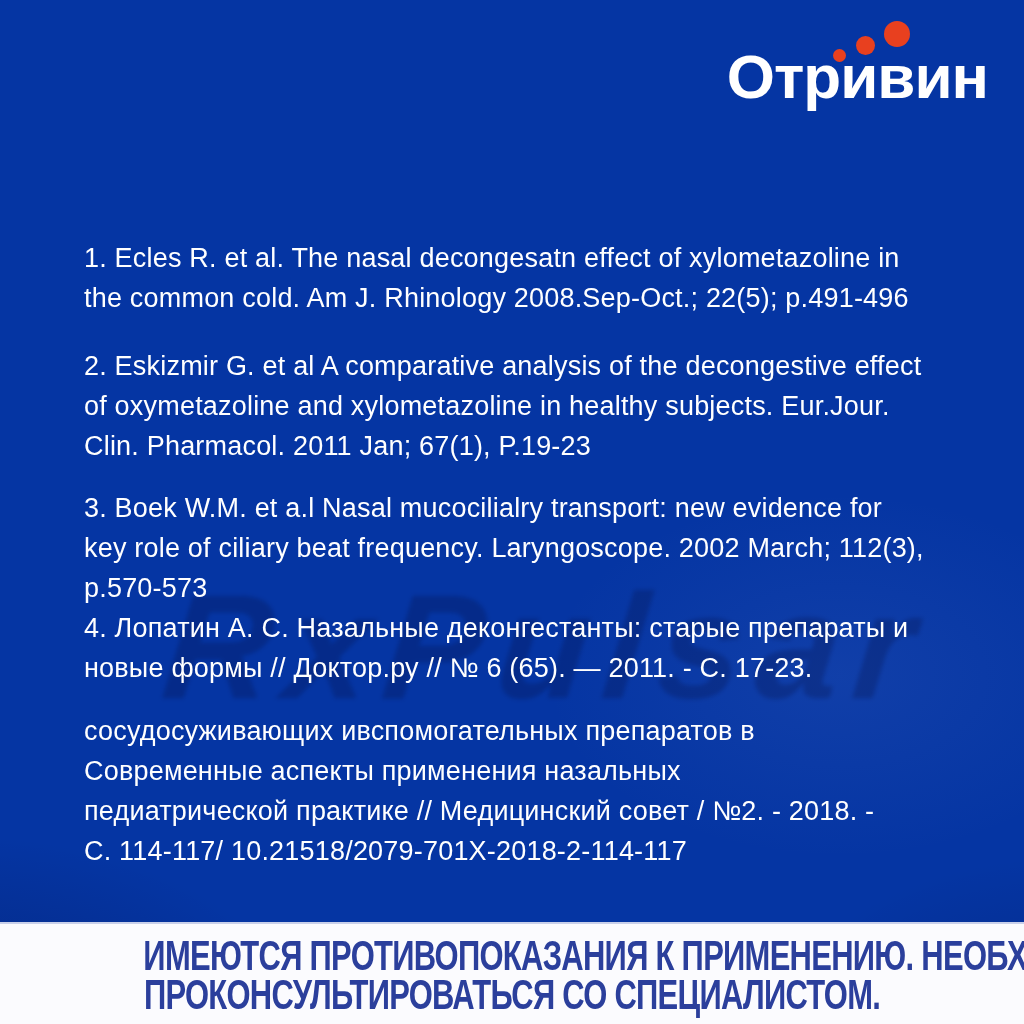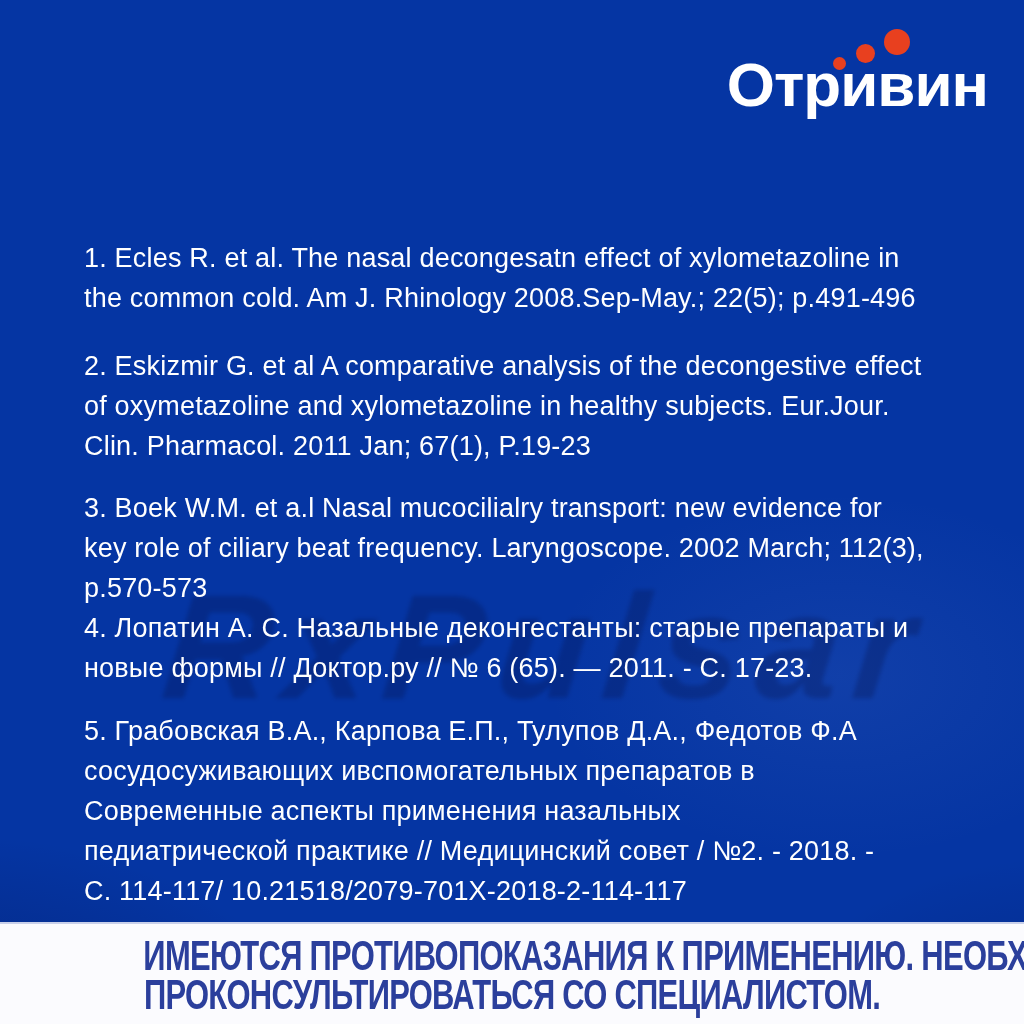--- a/index.html
+++ b/index.html
@@ -19,21 +19,21 @@
     background:
       radial-gradient(ellipse 420px 260px at 82% 66%, rgba(120,150,220,0.10), rgba(120,150,220,0) 70%),
       radial-gradient(ellipse 520px 300px at -5% 102%, rgba(0,5,45,0.30), rgba(0,5,45,0) 70%),
       radial-gradient(ellipse 420px 240px at 105% 100%, rgba(0,5,45,0.20), rgba(0,5,45,0) 70%),
       #0535a3;
   }
 
   
   .logo {
     position: absolute;
-    top: 20px;
+    top: 12px;
     right: 36px;
     width: 302px;
     height: 96px;
     text-align: right;
   }
   .logo-dot {
     position: absolute;
     border-radius: 50%;
     background: #e8401f;
   }
@@ -130,42 +130,41 @@
     <span class="logo-dot large"></span>
     <div class="logo-text">Отривин</div>
   </div>
 
   <div class="watermark">RxPulsar</div>
 
   <div class="refs">
 
     <div class="ref ref-1">
       <div class="ref-line">1. Ecles R. et al. The nasal decongesatn effect of xylometazoline in</div>
-      <div class="ref-line">the common cold. Am J. Rhinology 2008.Sep-May.; 22(5); p.491-496</div>
+      <div class="ref-line">the common cold. Am J. Rhinology 2008.Sep-Oct.; 22(5); p.491-496</div>
     </div>
 
     <div class="ref ref-2">
       <div class="ref-line">2. Eskizmir G. et al A comparative analysis of the decongestive effect</div>
       <div class="ref-line">of oxymetazoline and xylometazoline in healthy subjects. Eur.Jour.</div>
       <div class="ref-line">Clin. Pharmacol. 2011 Jan; 67(1), P.19-23</div>
     </div>
 
     <div class="ref ref-3">
       <div class="ref-line">3. Boek W.M. et a.l Nasal mucocilialry transport: new evidence for</div>
       <div class="ref-line">key role of ciliary beat frequency. Laryngoscope. 2002 March; 112(3),</div>
       <div class="ref-line">p.570-573</div>
     </div>
 
     <div class="ref ref-4">
       <div class="ref-line">4. Лопатин А. С. Назальные деконгестанты: старые препараты и</div>
       <div class="ref-line">новые формы // Доктор.ру // № 6 (65). — 2011. - С. 17-23.</div>
     </div>
 
     <div class="ref ref-5">
-      <div class="ref-line">5. Грабовская В.А., Карпова Е.П., Тулупов Д.А., Федотов Ф.А</div>
       <div class="ref-line">сосудосуживающих ивспомогательных препаратов в</div>
       <div class="ref-line">Современные аспекты применения назальных</div>
       <div class="ref-line">педиатрической практике // Медицинский совет / №2. - 2018. -</div>
       <div class="ref-line">С. 114-117/ 10.21518/2079-701X-2018-2-114-117</div>
     </div>
 
   </div>
 
   <div class="footer">
     <div class="footer-line">ИМЕЮТСЯ ПРОТИВОПОКАЗАНИЯ К ПРИМЕНЕНИЮ. НЕОБХОДИМО</div>

